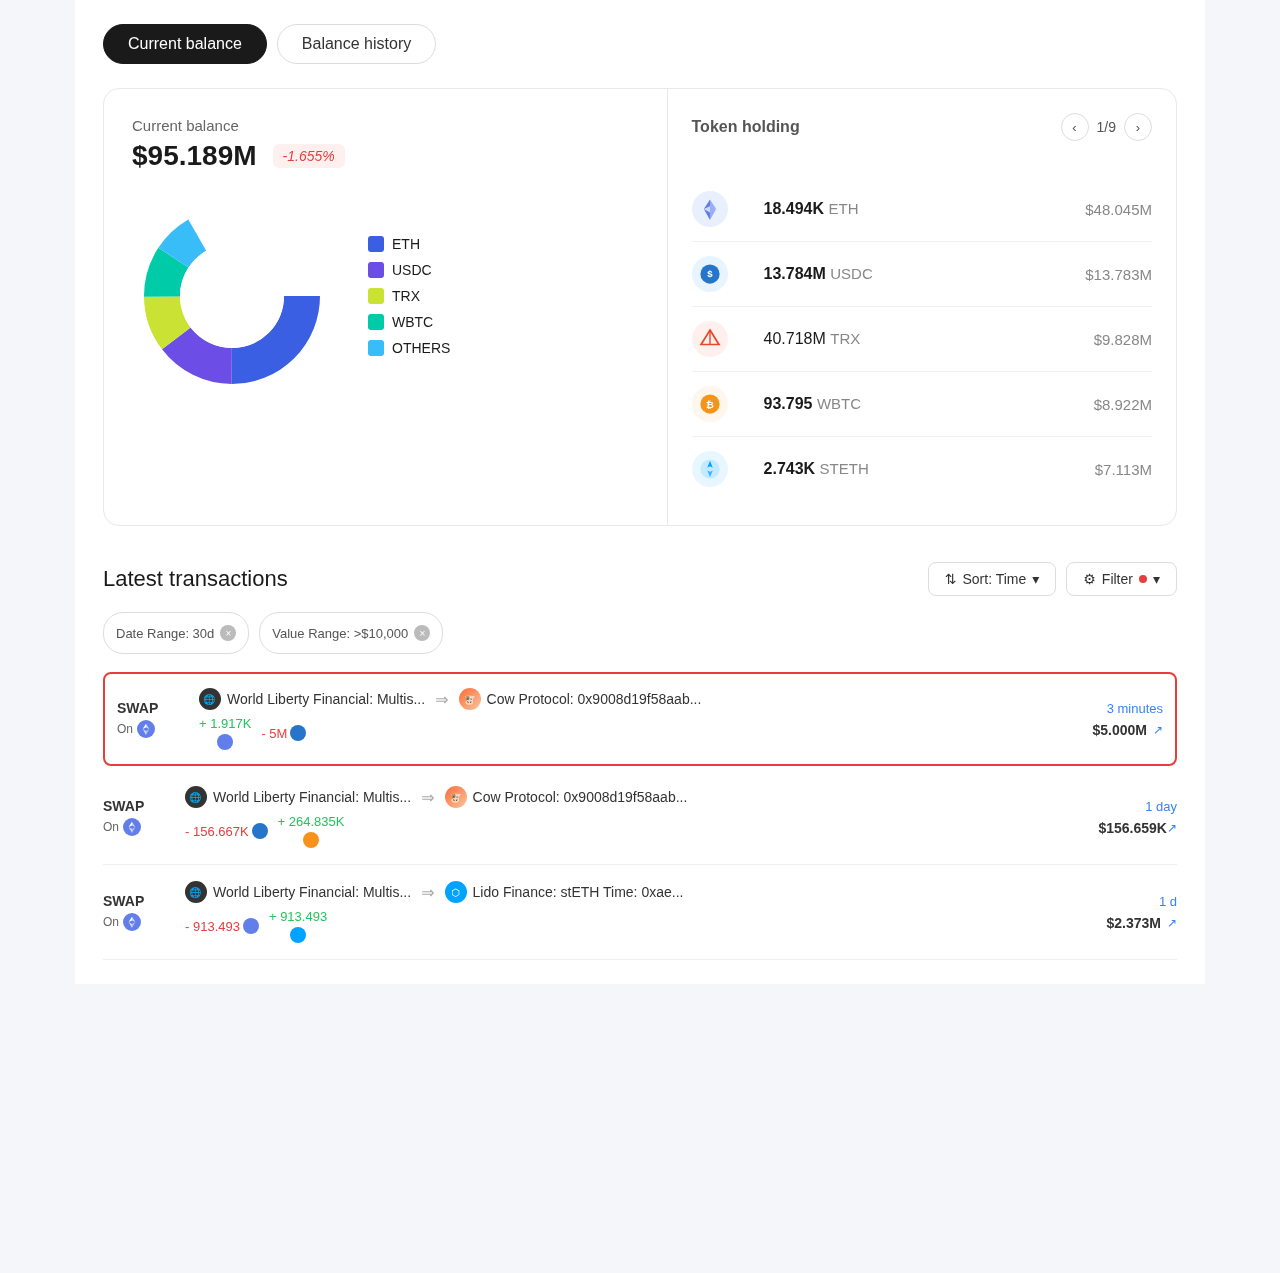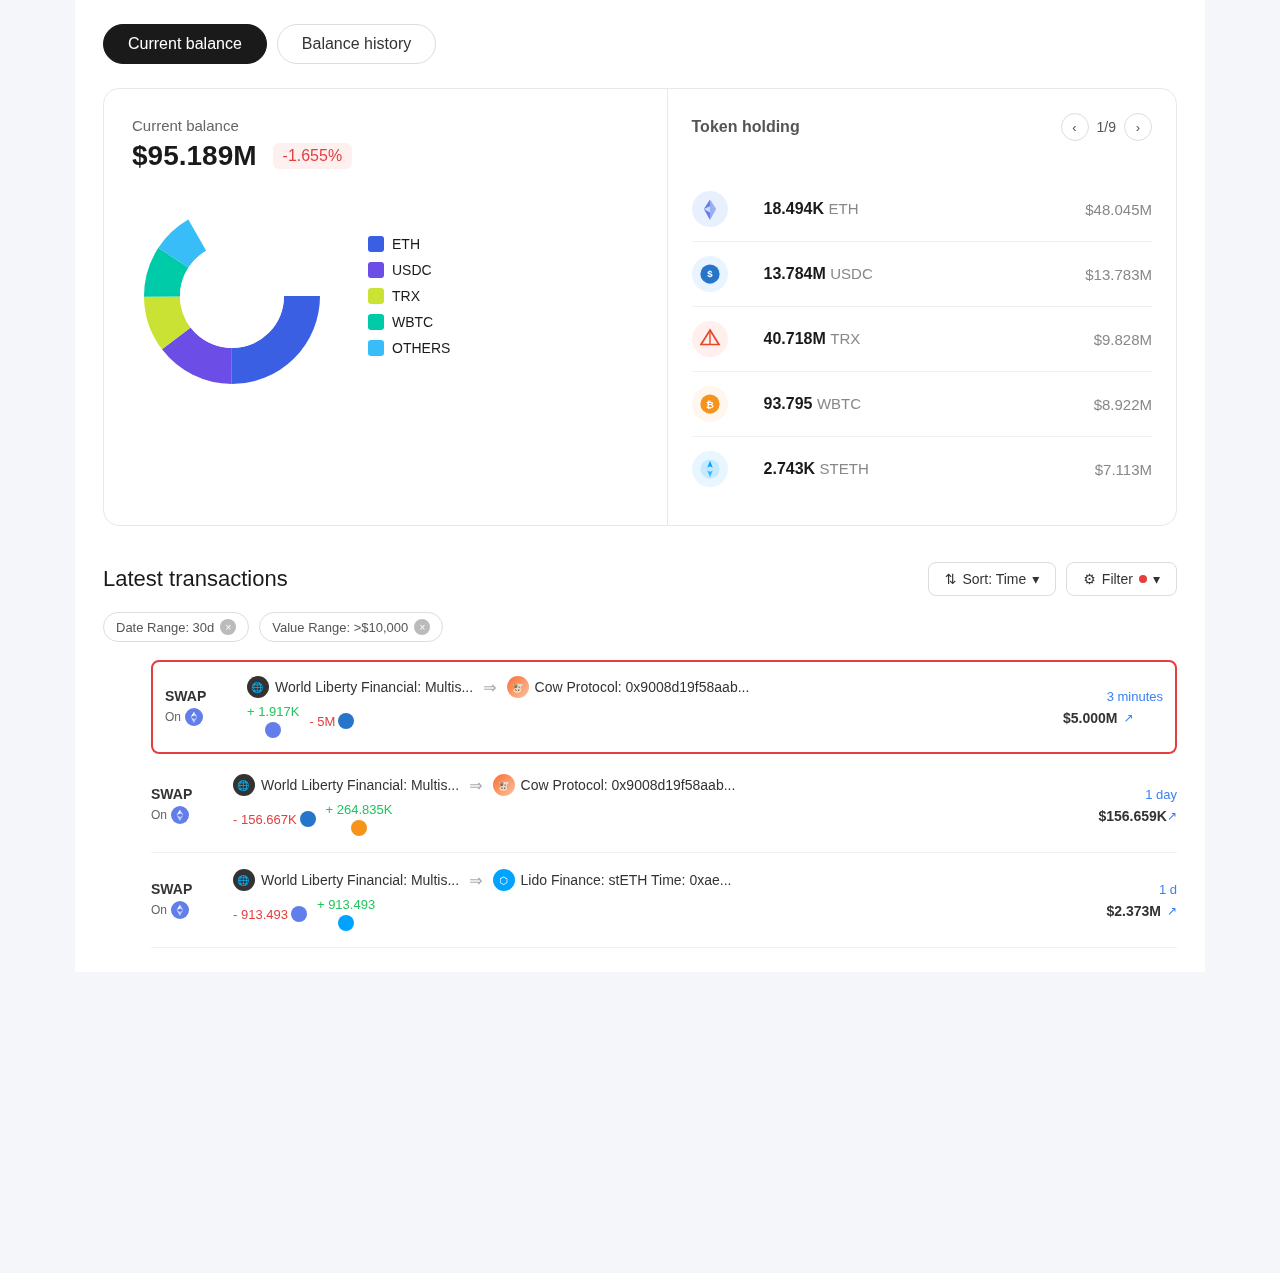--- a/index.html
+++ b/index.html
@@ -68,22 +68,23 @@
     }
     .balance-amount {
       font-size: 28px;
       font-weight: 700;
     }
     .change-badge {
       background: #fff0f0;
       color: #e53e3e;
       border-radius: 6px;
       padding: 4px 10px;
-      font-size: 16px;
+      font-size: 14px;
       font-weight: 500;
+      font-style: italic;
     }
     .chart-legend-row {
       display: flex;
       align-items: center;
       gap: 36px;
     }
     .donut-wrapper {
       position: relative;
       width: 200px;
       height: 200px;
@@ -215,21 +216,21 @@
     }
     .filter-tags {
       display: flex;
       gap: 10px;
       margin-bottom: 18px;
     }
     .filter-tag {
       display: flex;
       align-items: center;
       gap: 6px;
-      padding: 6px 12px;
+      padding: 12px 12px;
       border: 1.5px solid #ddd;
       border-radius: 20px;
       font-size: 13px;
       color: #555;
       background: #fff;
     }
     .tag-x {
       width: 16px;
       height: 16px;
       border-radius: 50%;
@@ -240,21 +241,20 @@
       justify-content: center;
       font-size: 10px;
       cursor: pointer;
     }
     .tx-row {
       display: flex;
       align-items: center;
       padding: 16px 0;
       border-bottom: 1px solid #f0f0f0;
       gap: 12px;
-      margin-left: 48px;
     }
     .tx-row.highlighted {
       border: 2px solid #e53e3e;
       border-radius: 8px;
       padding: 14px 12px;
       margin-bottom: 4px;
     }
     .tx-left {
       min-width: 70px;
     }
@@ -476,21 +476,21 @@
         </div>
 
         <div class="token-row">
           <div class="token-icon" style="background:#fff0ed;">
             <svg width="22" height="22" viewBox="0 0 32 32">
                 <polygon points="16,3 29,24 3,24" fill="none" stroke="#e8472a" stroke-width="2.5"></polygon>
                 <line x1="16" y1="3" x2="16" y2="24" stroke="#e8472a" stroke-width="2"></line>
               </svg>
           </div>
           <span class="token-amount">
-            <span style="font-weight:700">40.718M</span>
+            <span style="font-weight:400">40.718M</span>
             <span class="token-symbol">TRX</span>
           </span>
           <span class="token-value">$9.828M</span>
         </div>
 
         <div class="token-row">
           <div class="token-icon" style="background:#fff7ed;">
             <svg width="22" height="22" viewBox="0 0 32 32">
                 <circle cx="16" cy="16" r="14" fill="#f7931a"></circle>
                 <text x="16" y="22" text-anchor="middle" font-size="14" fill="#fff" font-weight="bold">₿</text>
@@ -583,21 +583,21 @@
             <span class="small-token-icon" style="background:#627eea;"></span>
           </span>
           <span class="tx-amount-out">
             <span>-&nbsp;5M</span>
             <span class="small-token-icon" style="background:#2775ca;"></span>
           </span>
         </div>
       </div>
       <div class="tx-right">
         <div class="tx-time">3 minutes</div>
-        <div style="display:flex;align-items:center;justify-content:flex-start;gap:6px;">
+        <div style="display:flex;align-items:center;justify-content:flex-end;gap:6px;">
           <span class="tx-usd">$5.000M</span>
           <span class="ext-link">↗</span>
         </div>
       </div>
     </div>
 
     <div class="tx-row">
       <div class="tx-left">
         <div class="tx-type">SWAP</div>
         <div class="tx-chain">

